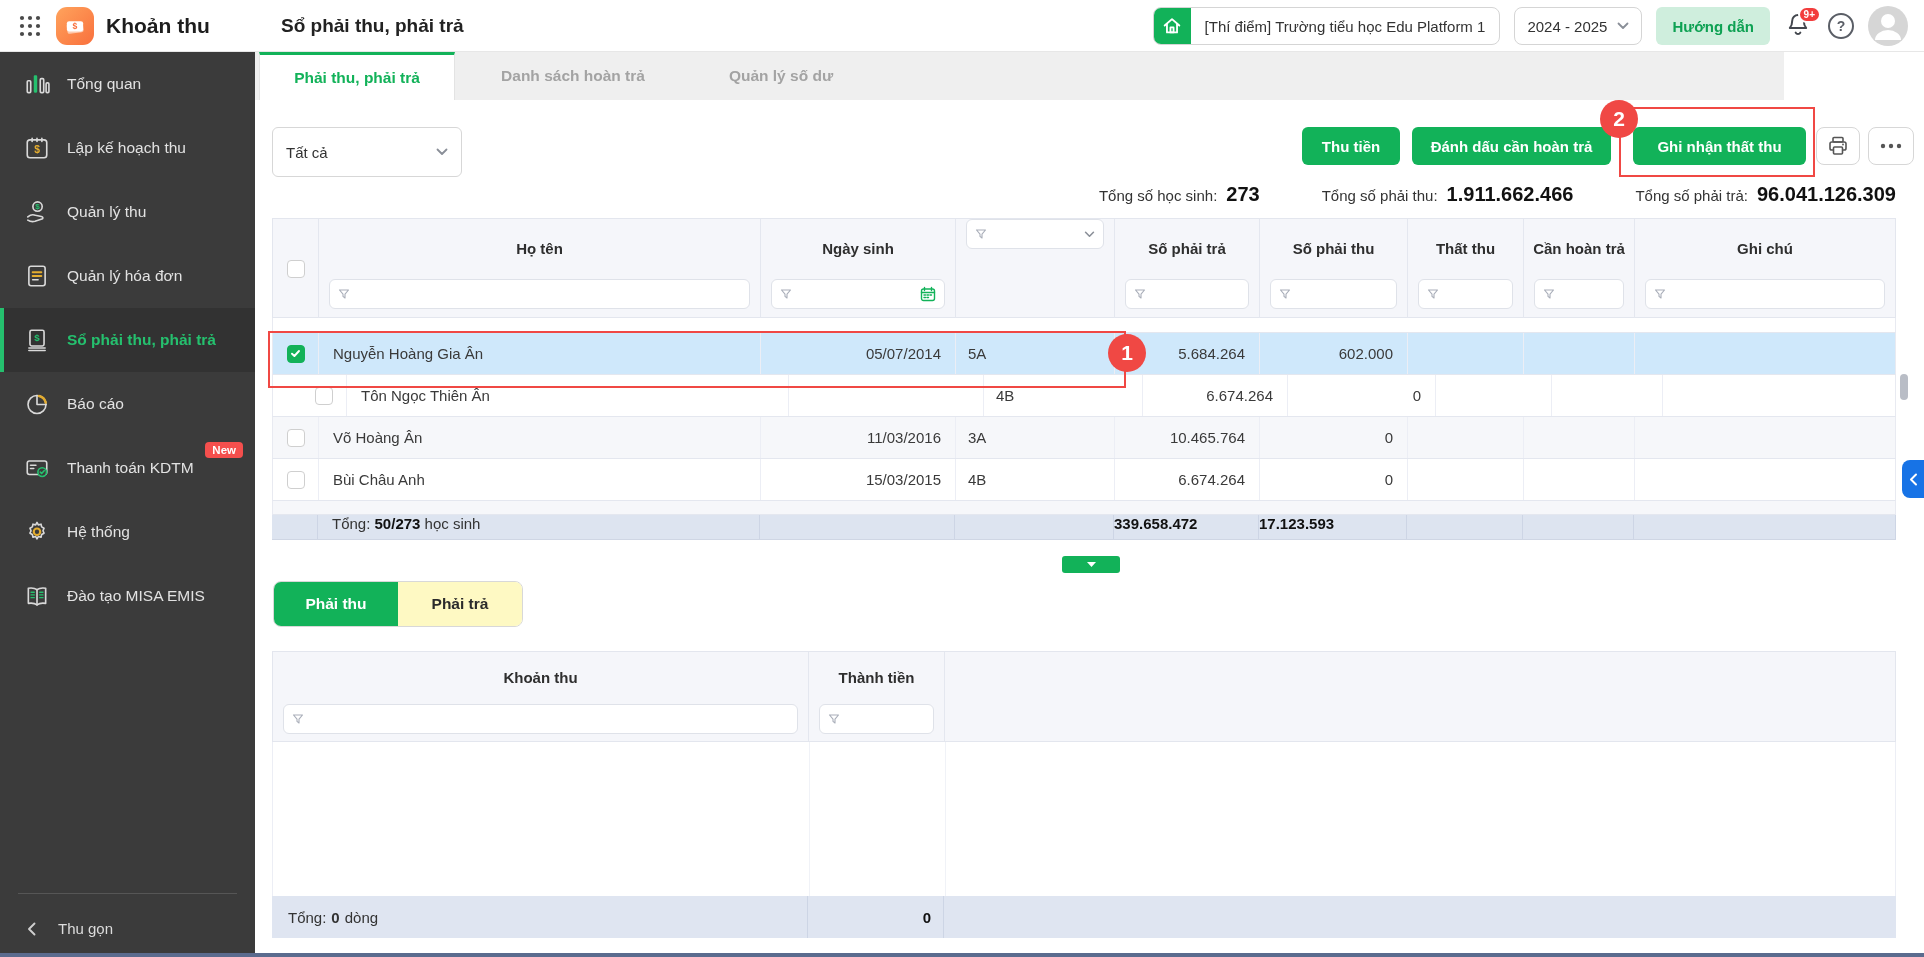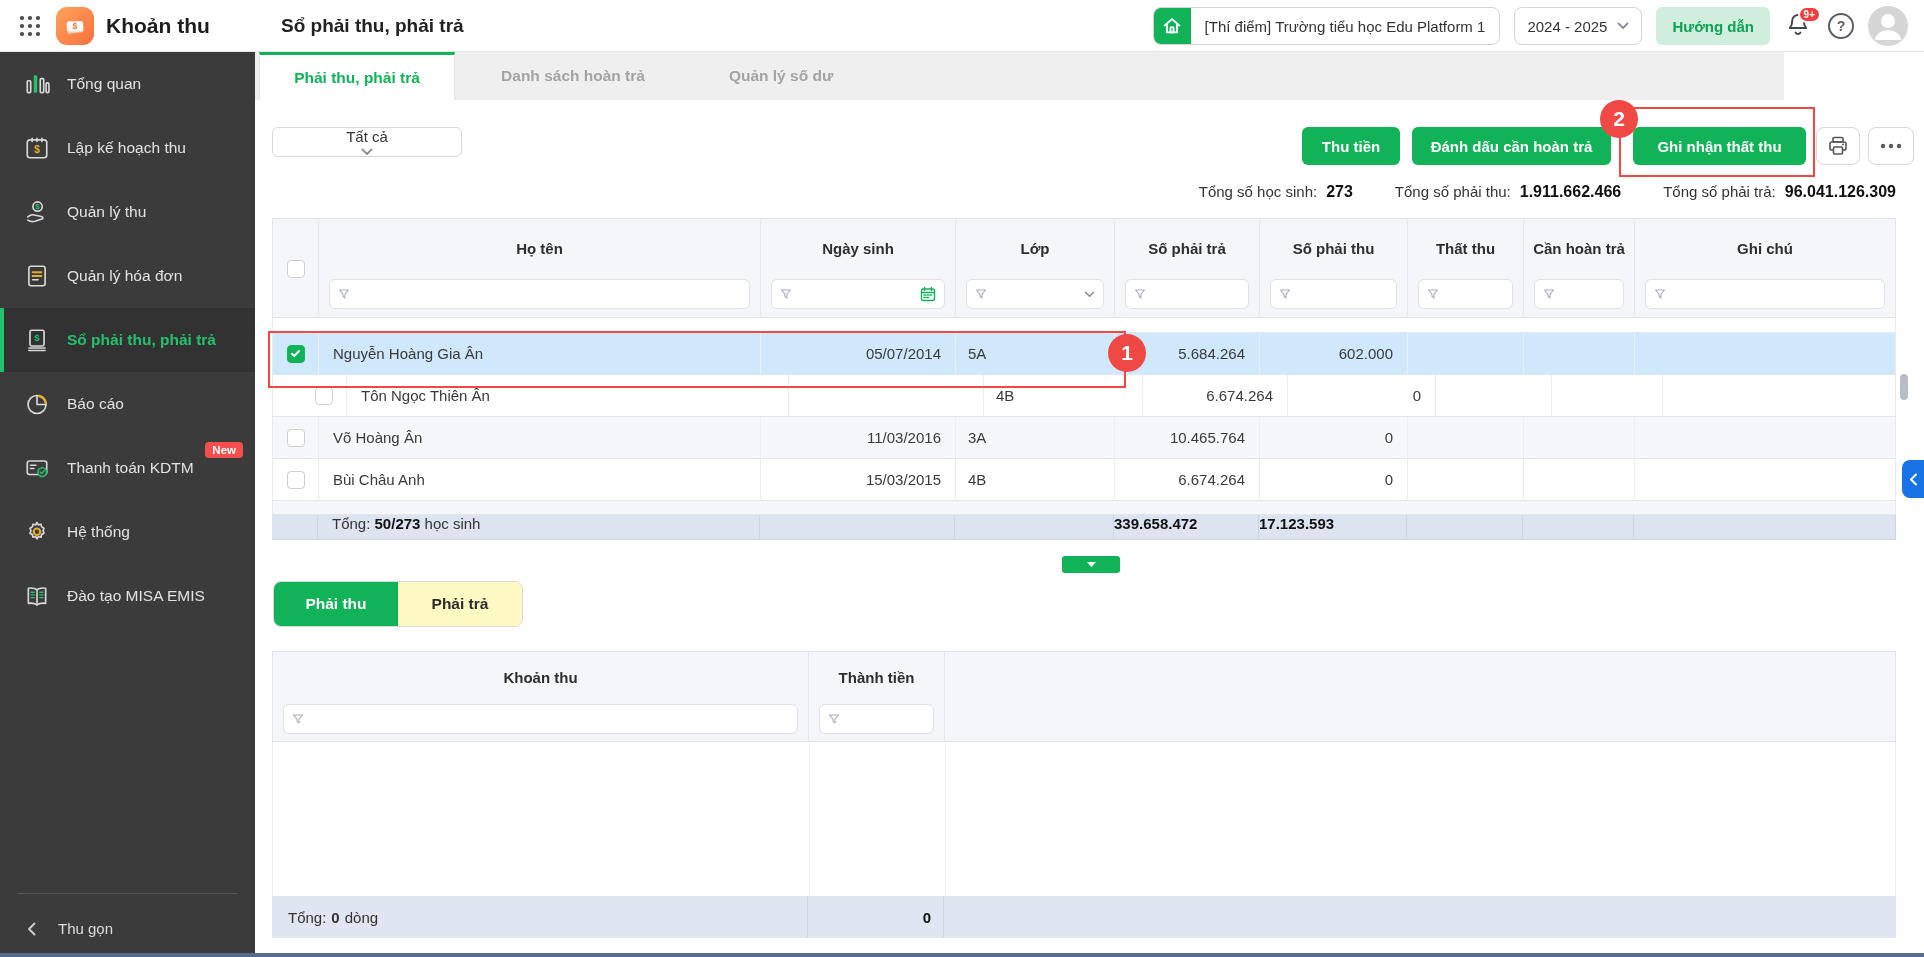--- a/index.html
+++ b/index.html
@@ -44,46 +44,46 @@
   
   .tabbar { position: absolute; left: 255px; top: 52px; width: 1529px; height: 48px; background: #efefef; z-index: 10; }
   .tab { position: absolute; top: 0; height: 48px; display: flex; align-items: center; justify-content: center;
     font-size: 15.5px; font-weight: 700; color: #a3a3a3; cursor: pointer; }
   .tab.active { left: 4px; width: 196px; background: #fff; border-top: 3px solid #12b259; color: #12b259;
     border-left: 1px solid #e3e3e3; border-right: 1px solid #e3e3e3; }
   .tab.t2 { left: 218px; width: 200px; }
   .tab.t3 { left: 450px; width: 152px; }
 
   
-  .filter-select { position: absolute; left: 272px; top: 127px; width: 190px; height: 30px; border: 1px solid #d7d7d7; border-radius: 6px;
-    background: #fff; display: flex; align-items: center; justify-content: space-between; padding: 0 13px; font-size: 15px; color: #333; cursor: pointer; flex-direction: column; }
+  .filter-select { position: absolute; left: 272px; top: 127px; width: 190px; height: 50px; border: 1px solid #d7d7d7; border-radius: 6px;
+    background: #fff; display: flex; align-items: center; justify-content: space-between; padding: 0 13px; font-size: 15px; color: #333; cursor: pointer; }
   .btn-green { position: absolute; top: 127px; height: 38px; border: none; border-radius: 6px; background: #12b259; color: #fff;
     font-size: 15px; font-weight: 700; cursor: pointer; font-family: inherit; }
   .btn-thu-tien { left: 1302px; width: 98px; }
   .btn-danh-dau { left: 1412px; width: 199px; }
   .btn-ghi-nhan { left: 1633px; width: 173px; }
   .icon-btn { position: absolute; top: 127px; height: 38px; border: 1px solid #d7d7d7; border-radius: 8px; background: #fff;
     display: flex; align-items: center; justify-content: center; cursor: pointer; gap: 3px; }
   .btn-print { left: 1816px; width: 44px; }
   .btn-more { left: 1868px; width: 46px; }
 
   
   .annot-rect { position: absolute; border: 2.5px solid #f04844; z-index: 40; pointer-events: none; }
   .annot-circle { position: absolute; width: 38px; height: 38px; border-radius: 50%; background: #f04844; color: #fff;
     display: flex; align-items: center; justify-content: center; font-size: 21px; font-weight: 700; z-index: 41; pointer-events: none; }
   .rect-2 { left: 1619px; top: 107px; width: 196px; height: 70px; }
   .circ-2 { left: 1600px; top: 100px; }
   .rect-1 { left: 268px; top: 331px; width: 858px; height: 57px; }
   .circ-1 { left: 1108px; top: 334px; }
 
   
-  .summary { position: absolute; top: 183px; right: 28px; display: flex; align-items: flex-start; gap: 42px; }
+  .summary { position: absolute; top: 183px; right: 28px; display: flex; align-items: flex-start; gap: 62px; }
   .summary .pair { display: flex; align-items: baseline; gap: 9px; }
   .summary .s-lbl { font-size: 15px; color: #333; }
-  .summary .s-val { font-size: 16px; font-weight: 700; color: #111; }
+  .summary .s-val { font-size: 20px; font-weight: 700; color: #111; }
 
   
   .tgrid { display: grid; grid-template-columns: 46px 442px 195px 159px 145px 148px 116px 111px 1fr; }
   .thead { position: absolute; left: 272px; top: 218px; width: 1624px; height: 100px; background: #f5f6fa;
     border: 1px solid #e3e6ee; }
   .thead .hcol { border-right: 1px solid #e4e7ef; display: flex; flex-direction: column; }
   .thead .hcol:last-child { border-right: none; }
   .h-label { height: 60px; display: flex; align-items: center; justify-content: center; text-align: center;
     font-size: 15px; font-weight: 700; color: #2e2e2e; padding: 0 6px; line-height: 1.25; }
   .h-filter { height: 40px; display: flex; align-items: flex-start; }
@@ -420,21 +420,20 @@
         <span class="spacer"></span>
         <svg width="16" height="16" viewBox="0 0 16 16" fill="none" stroke="#12b259" stroke-width="1.4" stroke-linecap="round">
           <rect x="1.5" y="3" width="13" height="11.5" rx="2"></rect>
           <path d="M4.5 1.5 v3 M11.5 1.5 v3 M1.5 6.5 h13"></path>
           <path d="M4 9 h1.5 M7 9 h1.5 M10 9 h1.5 M4 11.5 h1.5 M7 11.5 h1.5"></path>
         </svg>
       </div>
         </div>
     </div>
     <div class="hcol">
-      <div class="h-label">Lớp</div>
       <div class="h-filter">
           <div class="filter-input">
         <svg width="12" height="12">
               <use href="#sym-funnel"></use>
             </svg>
         <span class="spacer"></span>
         <svg width="11" height="7">
               <use href="#sym-chevdown"></use>
             </svg>
       </div>

